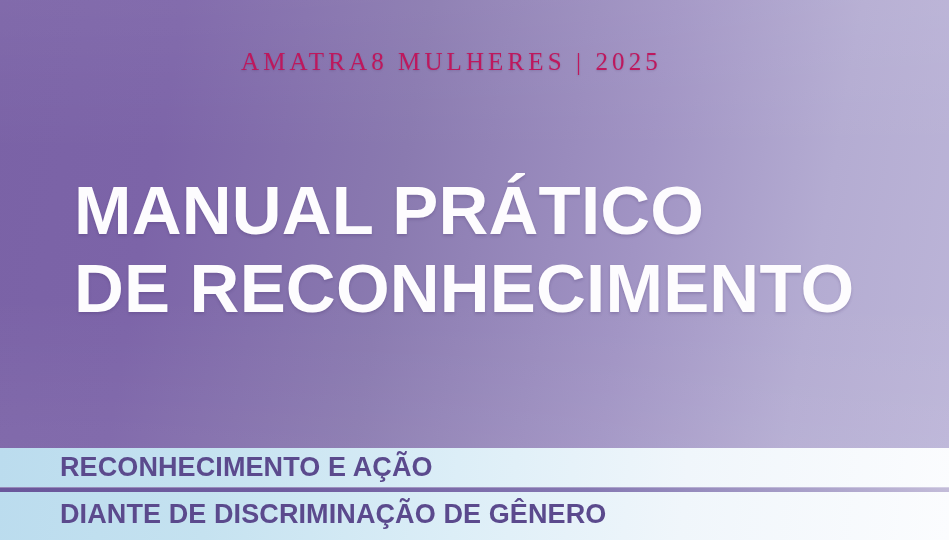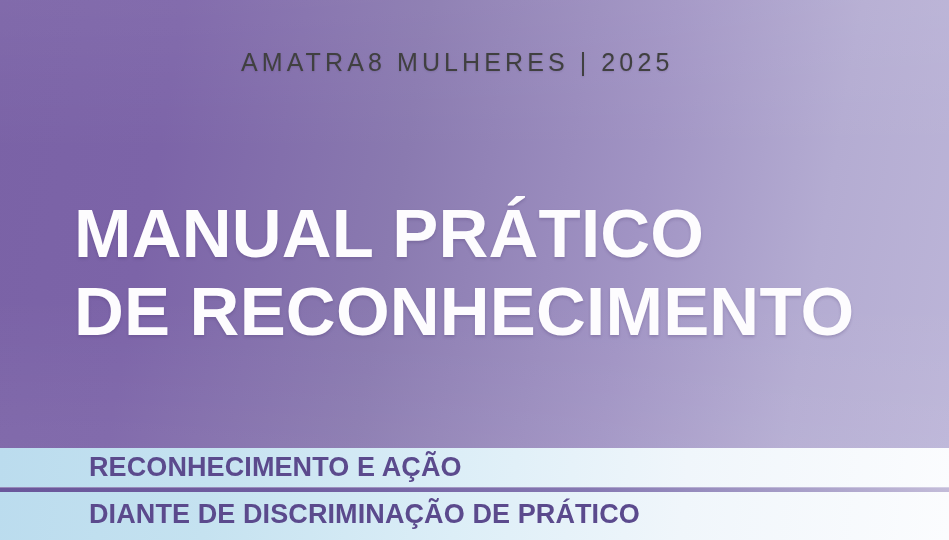--- a/index.html
+++ b/index.html
@@ -49,29 +49,30 @@
     pointer-events: none;
   }
 
   .eyebrow {
     position: absolute;
     left: 241px;
     top: 48px;
     font-size: 25px;
     font-weight: 400;
     letter-spacing: 4.1px;
-    color: #404040;
+    color: #be185d;
     white-space: nowrap;
     text-shadow: 0 1px 2px rgba(60,42,95,0.18);
+    font-family: Liberation Serif, serif;
   }
 
   .title-block {
     position: absolute;
     left: 74px;
-    top: 195px;
+    top: 172px;
     width: 820px;
   }
   .title-line {
     font-size: 69px;
     line-height: 78px;
     font-weight: 700;
     color: #fdfcfe;
     letter-spacing: 0.2px;
     white-space: nowrap;
     text-shadow: 0 2px 3px rgba(60,42,95,0.22);
@@ -87,21 +88,21 @@
     background: linear-gradient(95deg,
         #bbdcee 0%,
         #c5e2f0 22%,
         #dceef7 48%,
         #f0f6fb 72%,
         #fbfcfe 100%);
   }
 
   .sub-line {
     position: absolute;
-    left: 89px;
+    left: 60px;
     font-size: 27px;
     font-weight: 700;
     letter-spacing: 0.1px;
     color: #5b4a8d;
     white-space: nowrap;
   }
   .sub-line-1 { top: 452px; }
   .sub-line-2 { top: 499px; }
 
   .divider {
@@ -143,15 +144,15 @@
   </div>
 
   <div class="subband"></div>
 
   <div class="sub-line sub-line-1">RECONHECIMENTO E AÇÃO</div>
 
   <div class="divider">
     <div class="divider-hi"></div>
   </div>
 
-  <div class="sub-line sub-line-2">DIANTE DE DISCRIMINAÇÃO DE PRÁTICO</div>
+  <div class="sub-line sub-line-2">DIANTE DE DISCRIMINAÇÃO DE GÊNERO</div>
 
 </div>
 
 </body></html>

